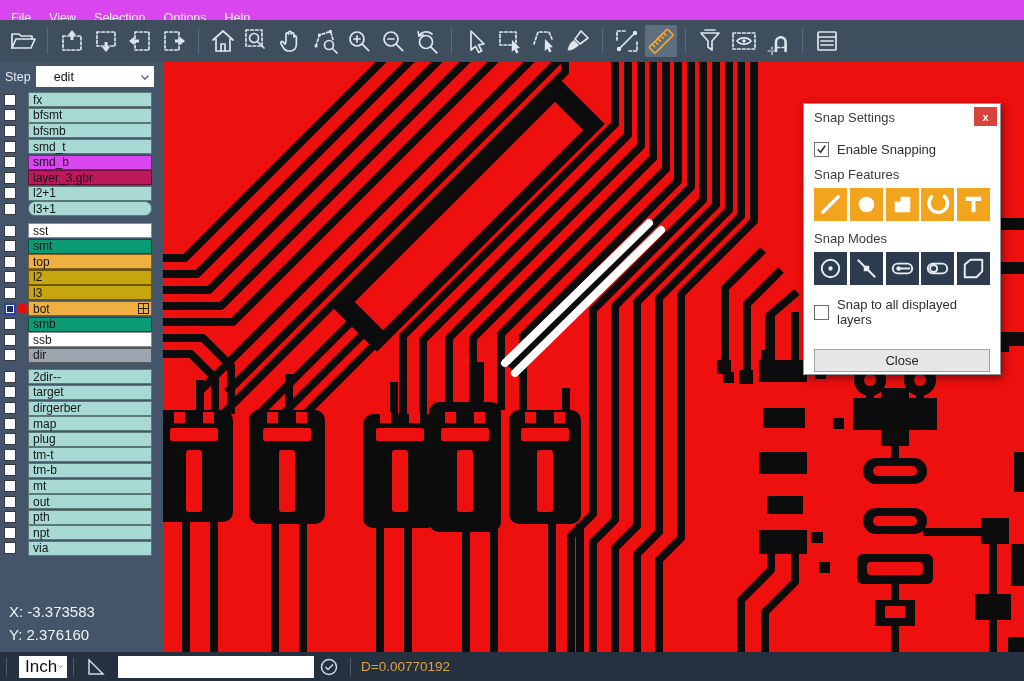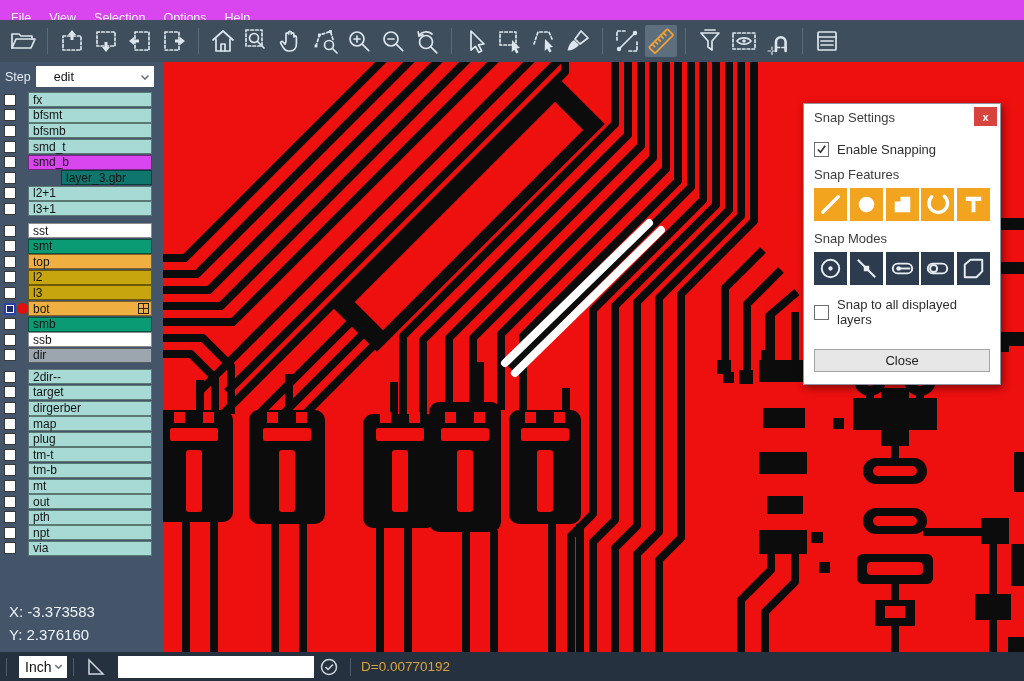--- a/index.html
+++ b/index.html
@@ -33,34 +33,34 @@
   .layer-sep{height:6px;}
   .coords{position:absolute;left:9px;bottom:6px;color:#eef3f6;font-size:15px;line-height:23px;}
   
   .canvas{position:absolute;top:62px;left:163px;right:0;bottom:29px;overflow:hidden;background:var(--canvas-red,#ee0f0f);}
   .canvas svg.art{position:absolute;top:0;left:0;}
   
   .snap-dialog{position:absolute;left:640px;top:41px;width:198px;background:#fff;border:1px solid #8e959c;box-shadow:2px 3px 8px rgba(0,0,0,.45);color:#2e2e2e;}
   .sd-title{height:26px;display:flex;align-items:center;justify-content:space-between;padding-left:10px;}
   .sd-title-text{font-size:13px;color:#3c3c3c;}
   .sd-close{width:23px;height:19px;background:var(--close-red,#d9433e);color:#fff;display:flex;align-items:center;justify-content:center;font-size:11px;font-weight:bold;margin:3px 3px 4px 0;cursor:default;}
-  .sd-body{padding:6px 10px 12px;}
+  .sd-body{padding:6px 10px 2px;}
   .sd-check-row{display:flex;align-items:center;gap:8px;margin:6px 0 10px;}
   .cb{width:15px;height:15px;background:#fff;border:1px solid #6e6e6e;display:flex;align-items:center;justify-content:center;flex:0 0 auto;}
   .sd-check-label{font-size:13px;}
   .sd-section{font-size:13px;margin:10px 0 6px;color:#3c3c3c;}
   .sd-btn-row{display:flex;justify-content:space-between;}
   .icon-btn{width:33px;height:33px;display:flex;align-items:center;justify-content:center;}
   .icon-btn.feature{background:var(--accent-orange,#f2a41f);}
   .icon-btn.mode{background:var(--mode-navy,#2c3c4e);}
   .sd-close-btn{margin-top:12px;width:100%;height:23px;background:#e7e7e7;border:1px solid #a3a3a3;font-size:13px;color:#222;font-family:"Liberation Sans",sans-serif;}
   
   .bottombar{position:absolute;left:0;bottom:0;width:100%;height:29px;background:#26313f;display:flex;align-items:center;}
   .bb-sep{width:1px;height:18px;background:#4d5b6a;margin:0 6px;flex:0 0 auto;}
-  .inch-box{width:48px;height:22px;background:#fff;display:flex;align-items:center;justify-content:space-between;padding:0 3px 0 6px;font-size:14px;color:#111;margin-left:6px;}
+  .inch-box{width:48px;height:22px;background:#fff;display:flex;align-items:center;justify-content:space-between;padding:0 3px 0 6px;font-size:17px;color:#111;margin-left:6px;}
   .bb-input{width:196px;height:22px;border:none;background:#fff;margin-left:6px;padding:0 4px;font-size:12px;}
   .bb-icon{display:flex;align-items:center;justify-content:center;margin:0 5px;}
   .d-text{color:var(--distance-color,#dba43a);font-size:13.5px;margin-left:4px;}
 </style>
 </head>
 <body>
 
 <div class="app">
 
   <div class="menubar" id="menubar">
@@ -269,35 +269,35 @@
         <div class="layer-row">
           <span class="lr-check"></span>
           <span class="lr-dot"></span>
           <span class="lr-name" style="background: #d946ef;">
             <span>smd_b</span>
           </span>
         </div>
         <div class="layer-row">
           <span class="lr-check"></span>
           <span class="lr-dot"></span>
-          <span class="lr-name" style="background: #0f766e; margin-left: 33px;">
+          <span class="lr-name" style="background: #be185d;">
             <span>layer_3.gbr</span>
           </span>
         </div>
         <div class="layer-row">
           <span class="lr-check"></span>
           <span class="lr-dot"></span>
           <span class="lr-name" style="background: rgb(168, 218, 213);">
             <span>l2+1</span>
           </span>
         </div>
         <div class="layer-row">
           <span class="lr-check"></span>
           <span class="lr-dot"></span>
-          <span class="lr-name" style="background: rgb(168, 218, 213);">
+          <span class="lr-name" style="background: rgb(168, 218, 213); border-radius: 7px;">
             <span>l3+1</span>
           </span>
         </div>
         <div class="layer-sep"></div>
         <div class="layer-row">
           <span class="lr-check"></span>
           <span class="lr-dot"></span>
           <span class="lr-name" style="background: rgb(255, 255, 255);">
             <span>sst</span>
           </span>

